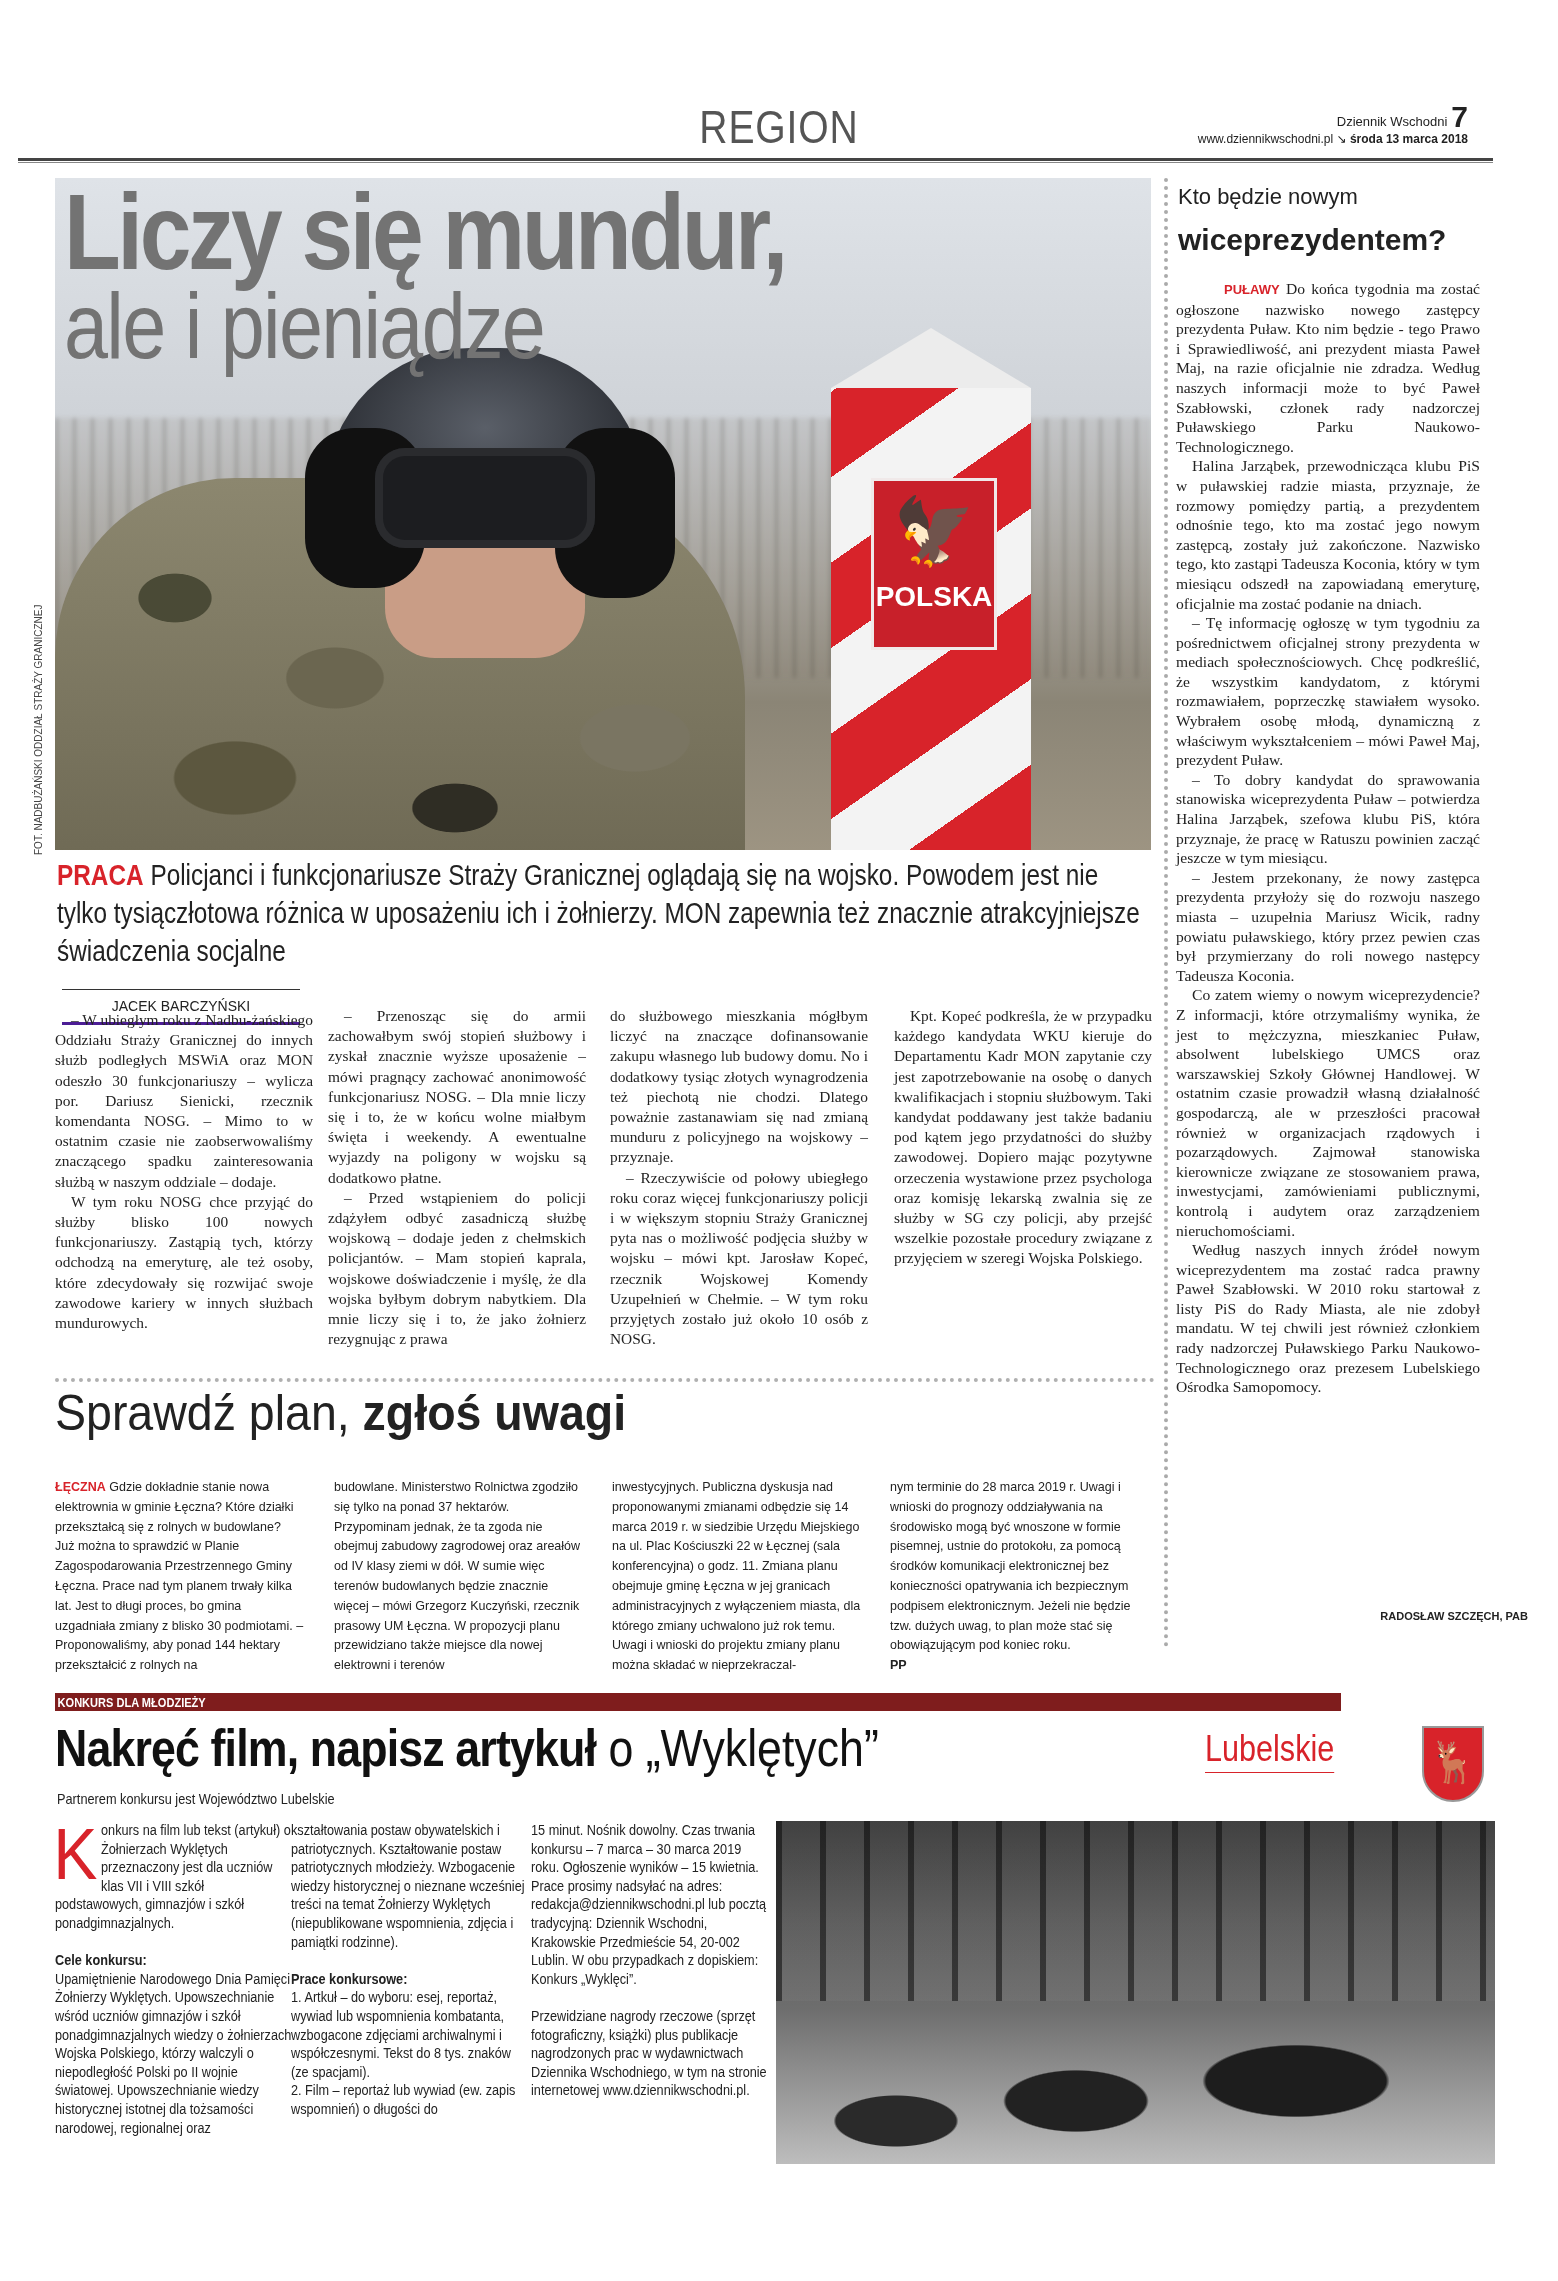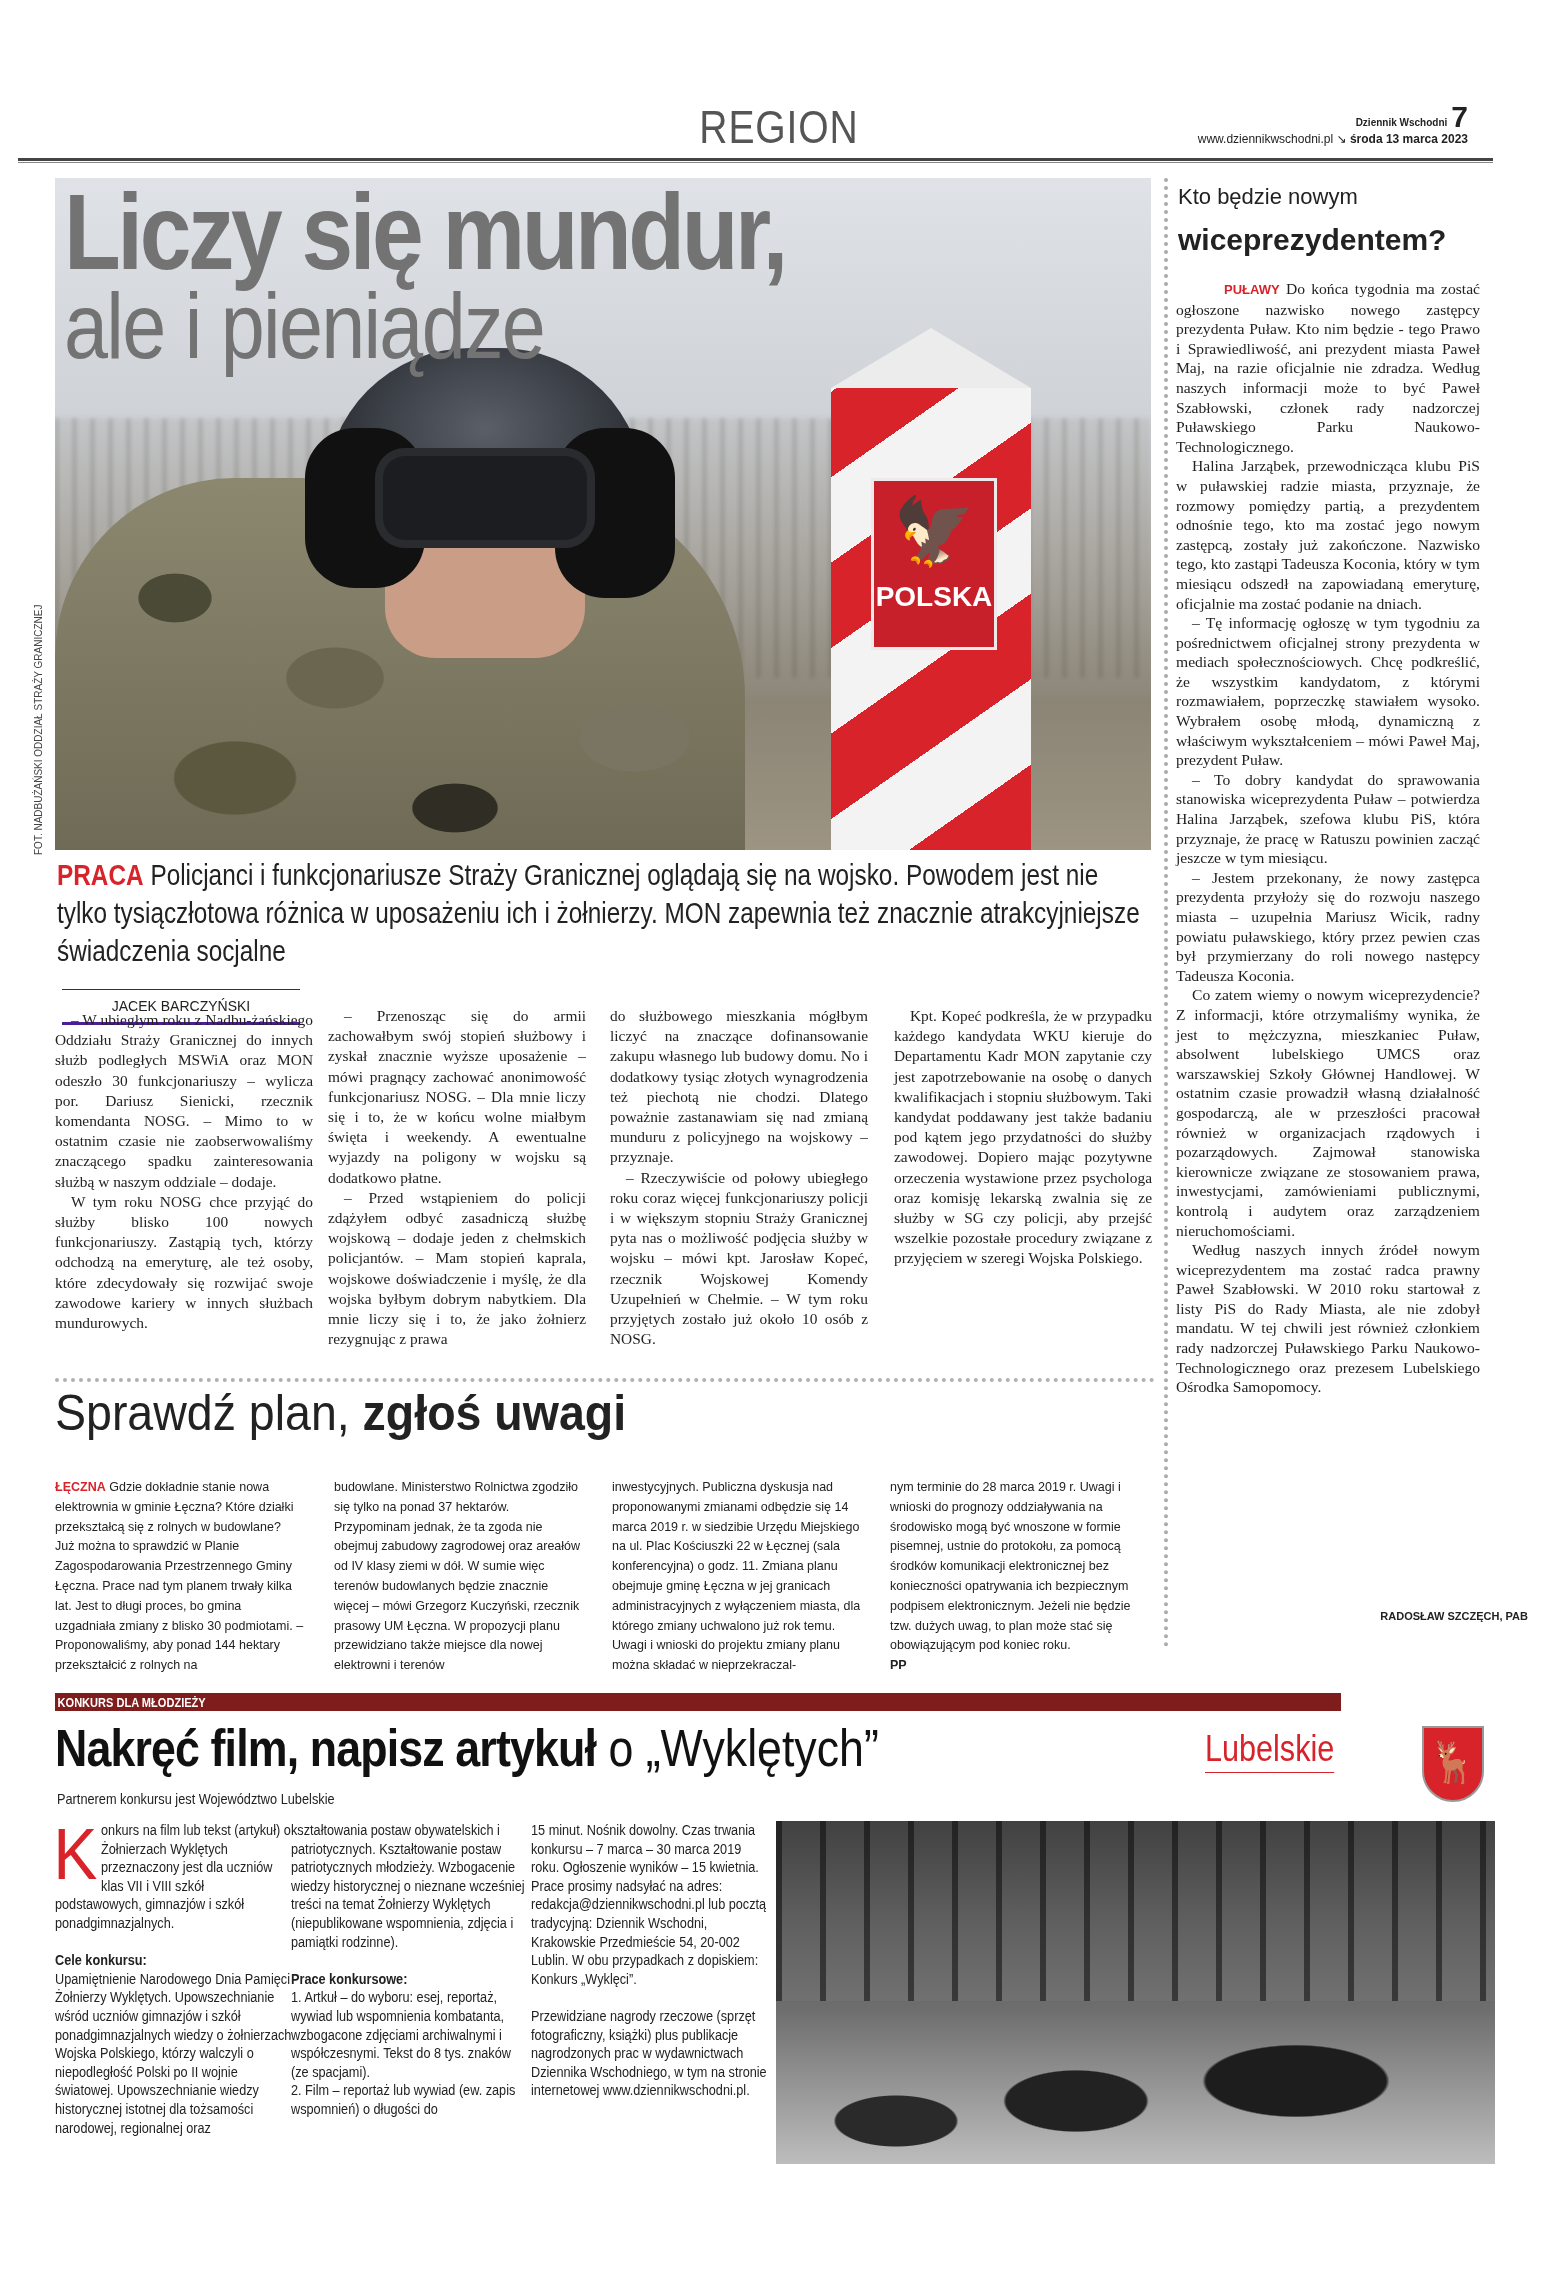--- a/index.html
+++ b/index.html
@@ -4,21 +4,21 @@
 <style>
   * { box-sizing: border-box; margin: 0; padding: 0; }
   html, body { width: 1558px; height: 2281px; background: #ffffff; overflow: hidden; }
   body { position: relative; font-family: "Liberation Serif", serif; color: #222; }
 
   .abs { position: absolute; }
 
   
   .section-title { left: 0; width: 1558px; top: 100px; text-align: center; font-family: "Liberation Sans", sans-serif; font-size: 46px; font-weight: 300; color: #555; letter-spacing: 1px; transform: scaleX(0.85); }
   .masthead { right: 90px; top: 104px; text-align: right; font-family: "Liberation Sans", sans-serif; color: #222; }
-  .masthead .pub { font-size: 10px; font-weight: bold; }
+  .masthead .pub { font-size: 13px; font-weight: normal; }
   .masthead .pageno { font-size: 30px; font-weight: bold; line-height: 26px; vertical-align: bottom; margin-left: 4px; }
   .masthead .line2 { font-size: 12px; margin-top: 2px; }
   .masthead .line2 b { font-weight: bold; }
   .header-rule { left: 18px; width: 1475px; top: 158px; height: 5px; border-top: 3px solid #444; border-bottom: 1px solid #888; }
 
   
   .hero { left: 55px; top: 178px; width: 1096px; height: 672px; overflow: hidden;
     background: linear-gradient(180deg, #dfe3e8 0%, #cfd3d8 35%, #a7a49c 62%, #8b8576 78%, #9d9482 100%); }
   .hero .trees { position: absolute; left: 0; top: 240px; width: 100%; height: 260px;
     background: repeating-linear-gradient(90deg, rgba(80,74,66,0.35) 0 3px, rgba(140,132,120,0.15) 3px 18px); filter: blur(2px); }
@@ -113,21 +113,21 @@
 <body>
 
 <div class="abs section-title">REGION</div>
 <div class="abs masthead">
   <div>
     <span class="pub">Dziennik Wschodni</span><span class="pageno">7</span>
   </div>
   <div class="line2">
     <span>www.dziennikwschodni.pl</span>
     <span>↘</span>
-    <b>środa 13 marca 2023</b>
+    <b>środa 13 marca 2018</b>
   </div>
 </div>
 <div class="abs header-rule"></div>
 
 <div class="abs hero">
   <div class="trees"></div>
   <div class="soldier"></div>
   <div class="helmet"></div>
   <div class="face"></div>
   <div class="glove-l"></div>

